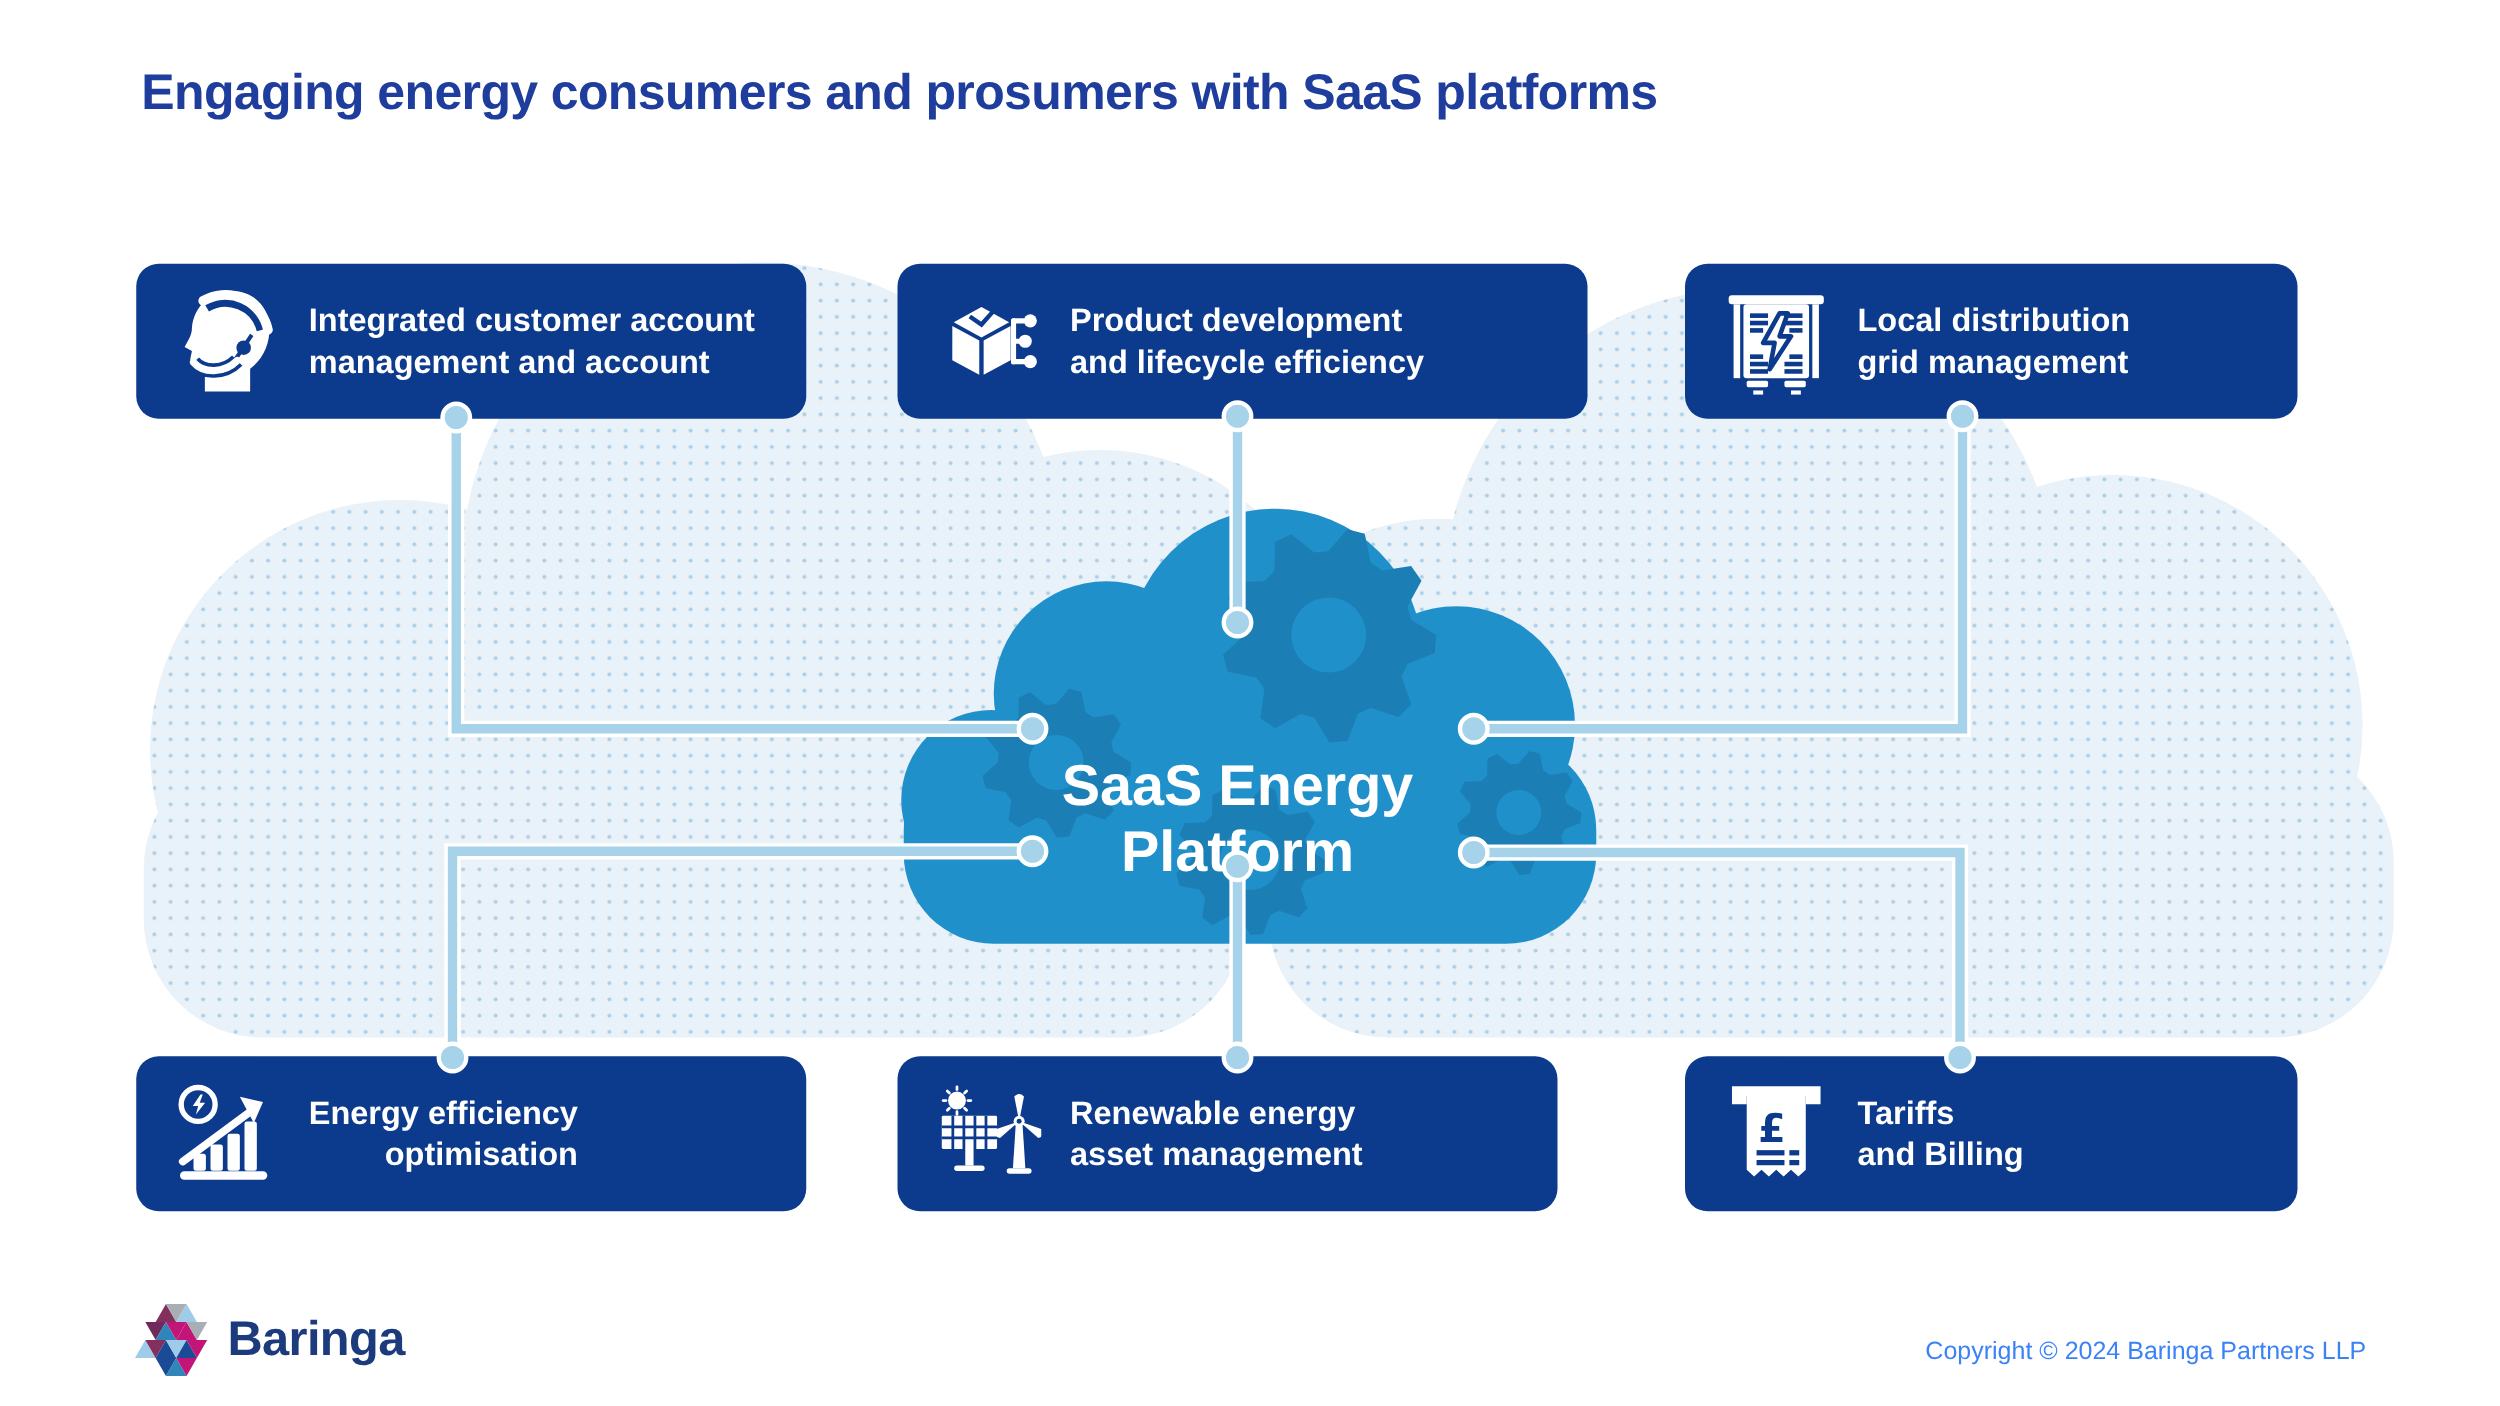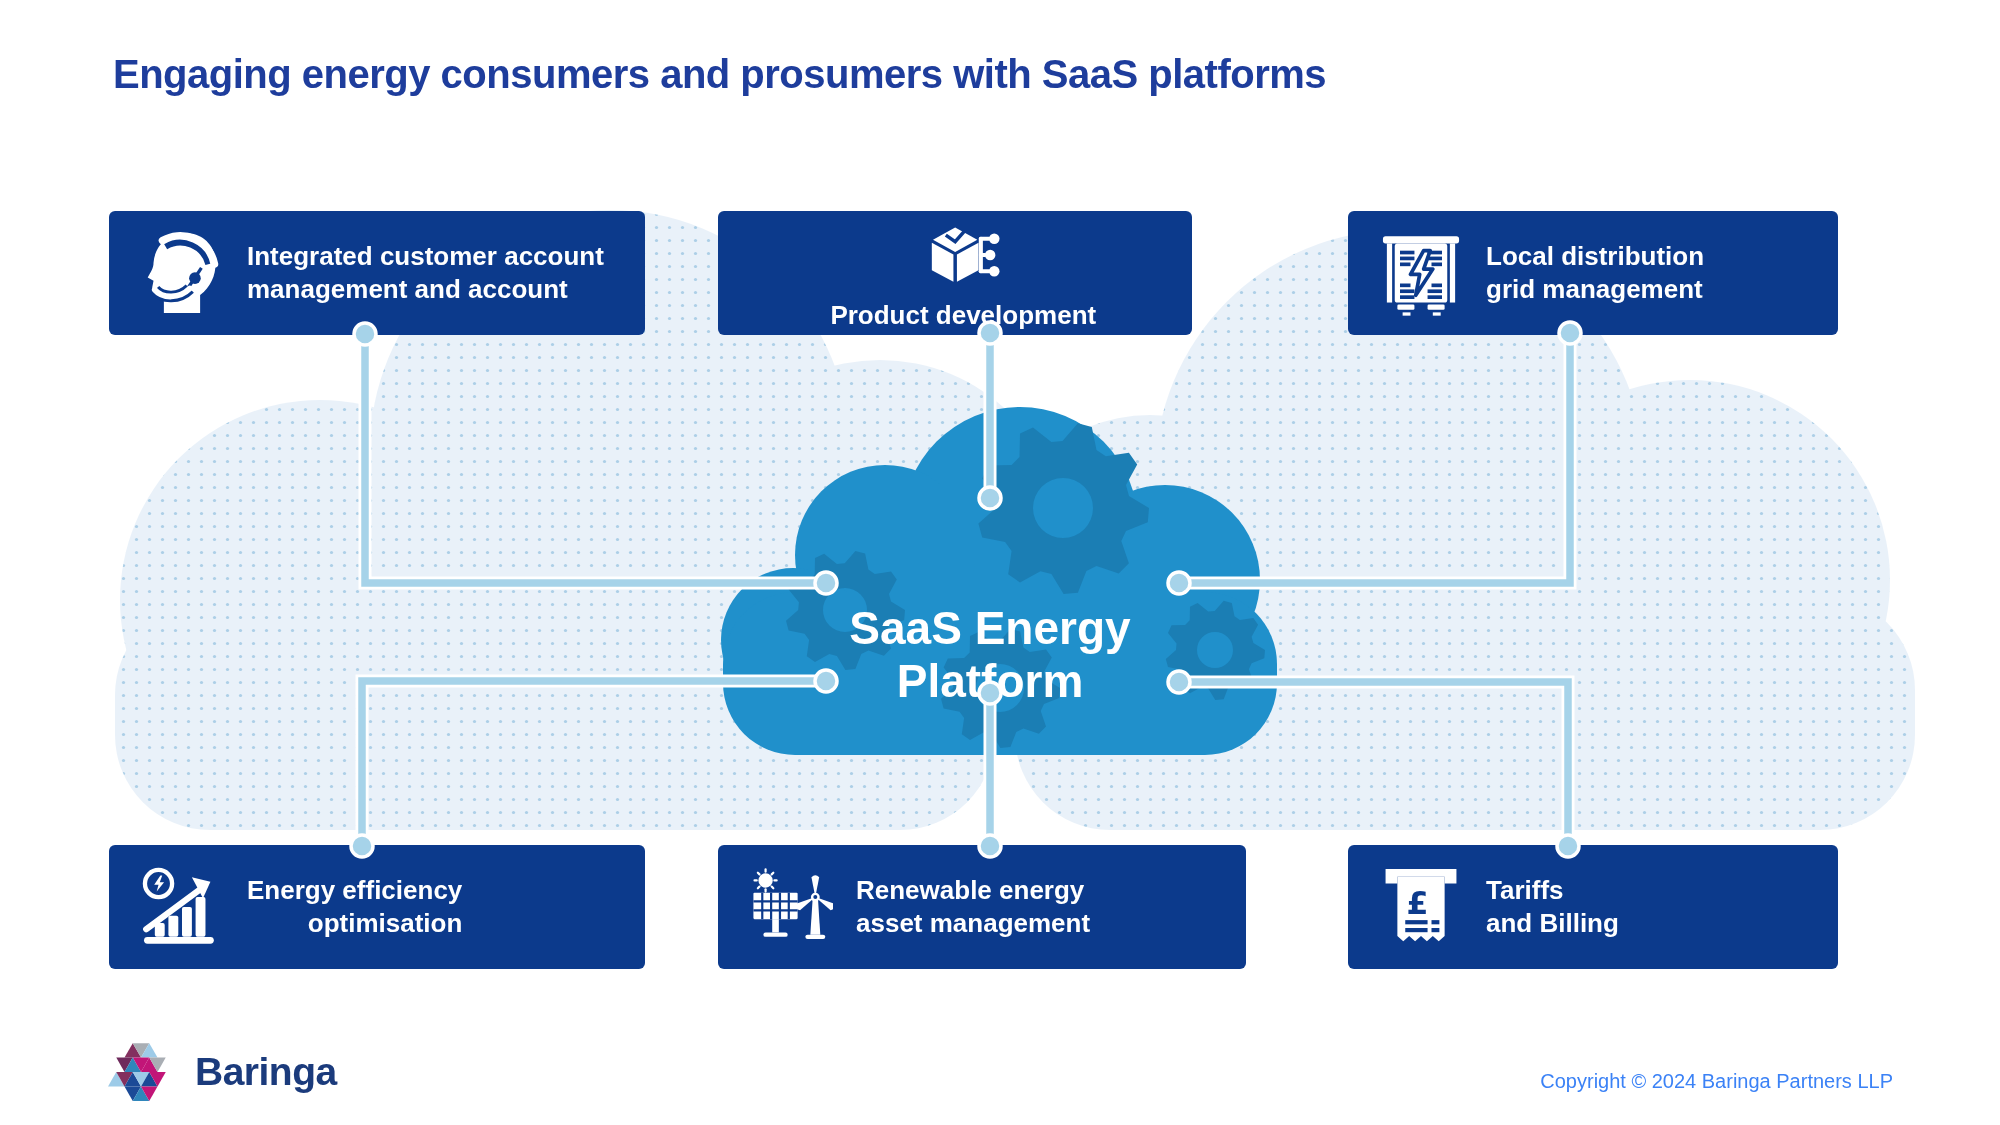--- a/index.html
+++ b/index.html
@@ -2,32 +2,32 @@
 <html><head>
 <meta charset="utf-8">
 <style>
   html,body{margin:0;padding:0;background:#ffffff;}
   .stage{position:relative;width:2000px;height:1125px;background:#ffffff;overflow:hidden;
          font-family:"Liberation Sans", sans-serif;}
   .page-title{position:absolute;left:113px;top:52px;font-size:40px;font-weight:700;
               color:#1e3d9c;letter-spacing:-0.5px;}
   svg.layer{position:absolute;left:0;top:0;}
   #bg-layer{z-index:1;}
-  .nbox{position:absolute;z-index:4;background:#0c3a8c;border-radius:6px;
+  .nbox{position:absolute;z-index:4;background:#0c3a8c;border-radius:18px;
         display:flex;align-items:center;padding:0 18px 0 30px;box-sizing:border-box;color:#fff;}
   .nbox .icon{flex:0 0 86px;display:flex;align-items:center;justify-content:center;}
   .nbox .icon svg{width:84px;height:88px;}
   .nbox .label{margin-left:22px;font-size:26px;font-weight:700;line-height:33px;
                display:flex;flex-direction:column;}
   .cloud-label{position:absolute;z-index:5;left:790px;top:556px;width:400px;text-align:center;
                color:#ffffff;font-size:46px;font-weight:700;line-height:53px;display:flex;
                flex-direction:column;margin-top:46px;}
   #overlay{z-index:6;pointer-events:none;}
   .brand{position:absolute;z-index:4;left:108px;top:1042px;display:flex;align-items:center;}
-  .brand-name{margin-left:21px;font-size:39px;font-weight:700;color:#1b3b7c;letter-spacing:-0.5px;}
+  .brand-name{margin-left:8px;font-size:39px;font-weight:700;color:#1b3b7c;letter-spacing:-0.5px;}
   .copyright{position:absolute;z-index:4;right:107px;top:1070px;font-size:20px;
              color:#3b82f6;font-weight:400;}
 </style>
 </head>
 <body>
 
 <div class="stage">
 
   <svg id="bg-layer" class="layer" width="2000" height="1125" viewBox="0 0 2000 1125">
     <defs>
@@ -81,21 +81,21 @@
         <path d="M38 46 C30 54 17 54 11 47" stroke="#0c3a8c" stroke-width="9" fill="none"></path>
         <path d="M38 46 C30 54 17 54 11 47" stroke="#fff" stroke-width="4.5" fill="none" stroke-linecap="round"></path>
       </svg>
     </span>
     <span class="label">
       <span>Integrated customer account</span>
       <span>management and account</span>
     </span>
   </div>
 
-  <div class="nbox" style="left:718px;top:211px;width:474px;height:124px;flex-direction:column;">
+  <div class="nbox" style="left:718px;top:211px;width:552px;height:124px;">
     <span class="icon">
       <svg viewBox="0 0 72 56">
         <polygon points="12,15 31,4.5 50,15 31,25.5" fill="#fff"></polygon>
         <polygon points="11,17.5 29.5,27.5 29.5,51 11,41" fill="#fff"></polygon>
         <polygon points="51,17.5 32.5,27.5 32.5,51 51,41" fill="#fff"></polygon>
         <path d="M23 11 L31 16.5 L39 7.5" stroke="#0c3a8c" stroke-width="3" fill="none"></path>
         <g stroke="#fff" stroke-width="3.5" fill="none" stroke-linecap="round">
           <path d="M53 14 V42"></path>
             <path d="M53 14 H60"></path>
             <path d="M53 28 H56.5"></path>

